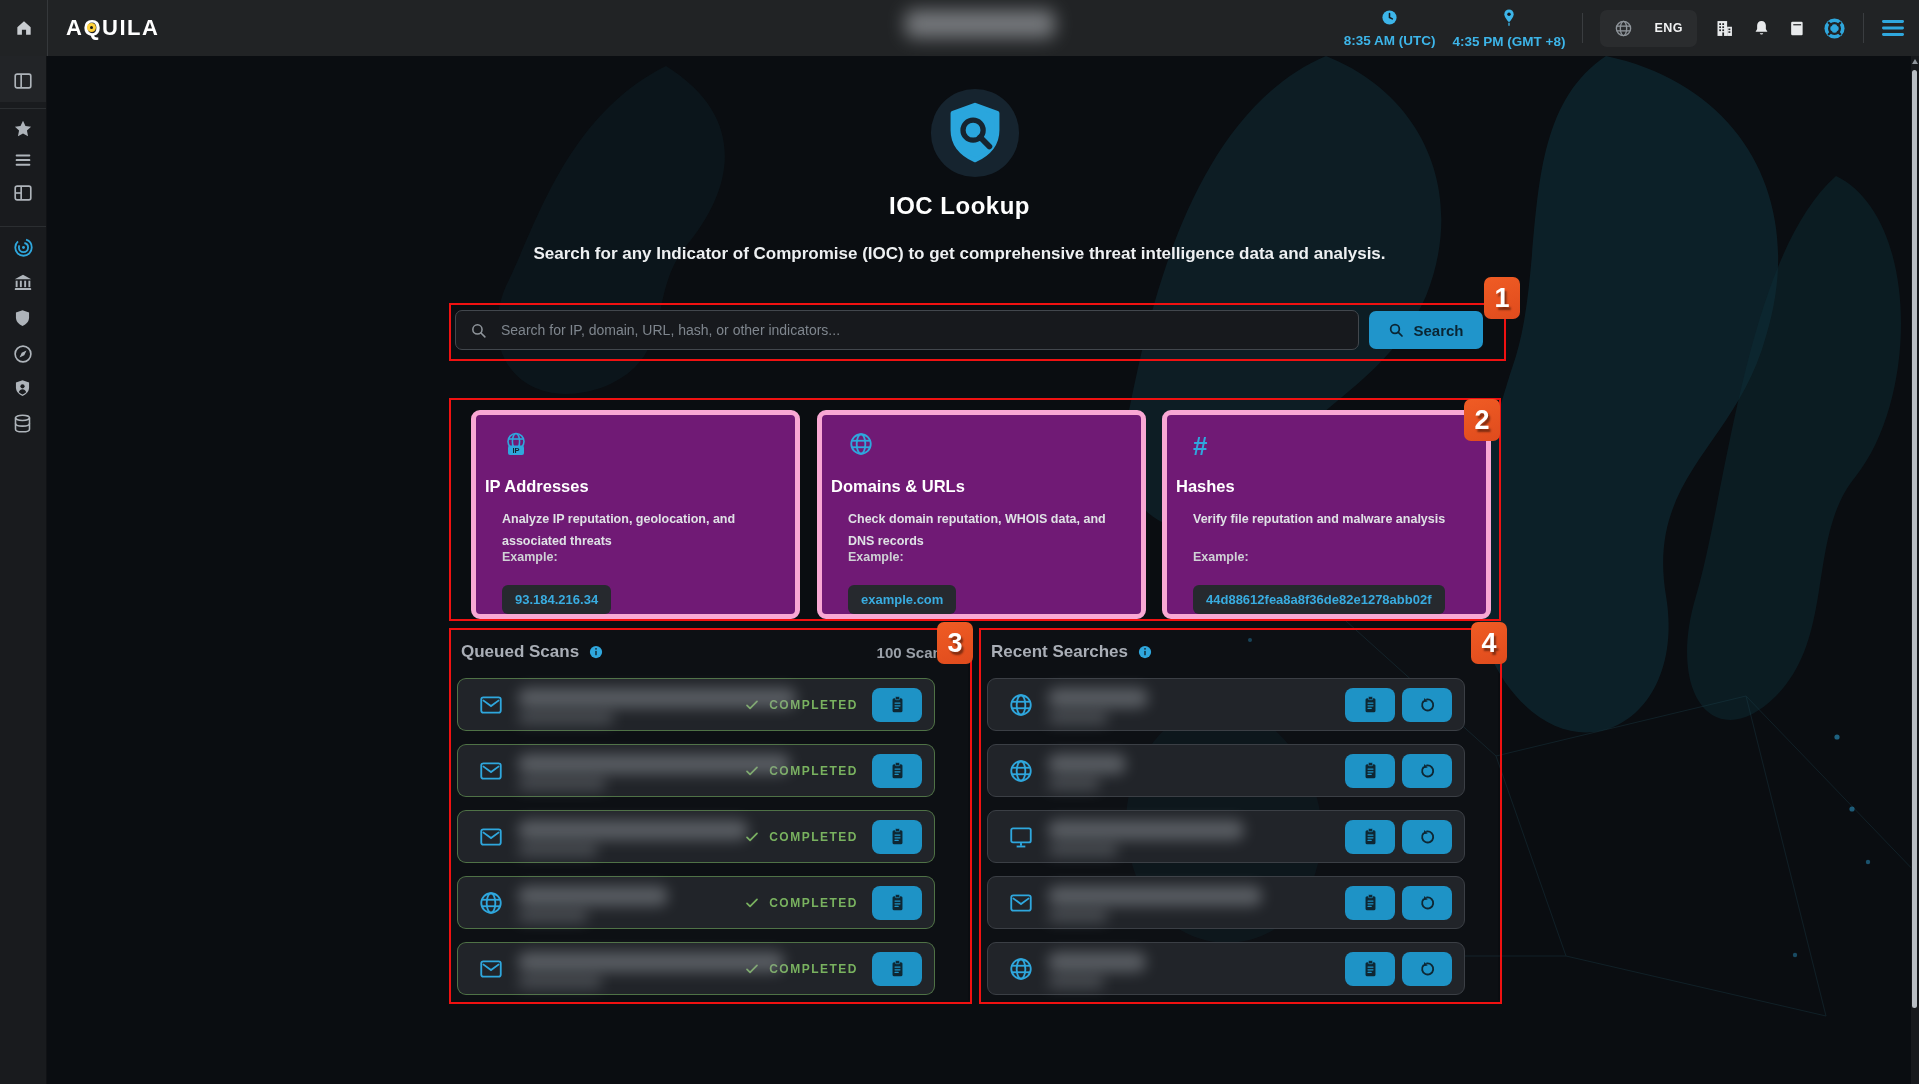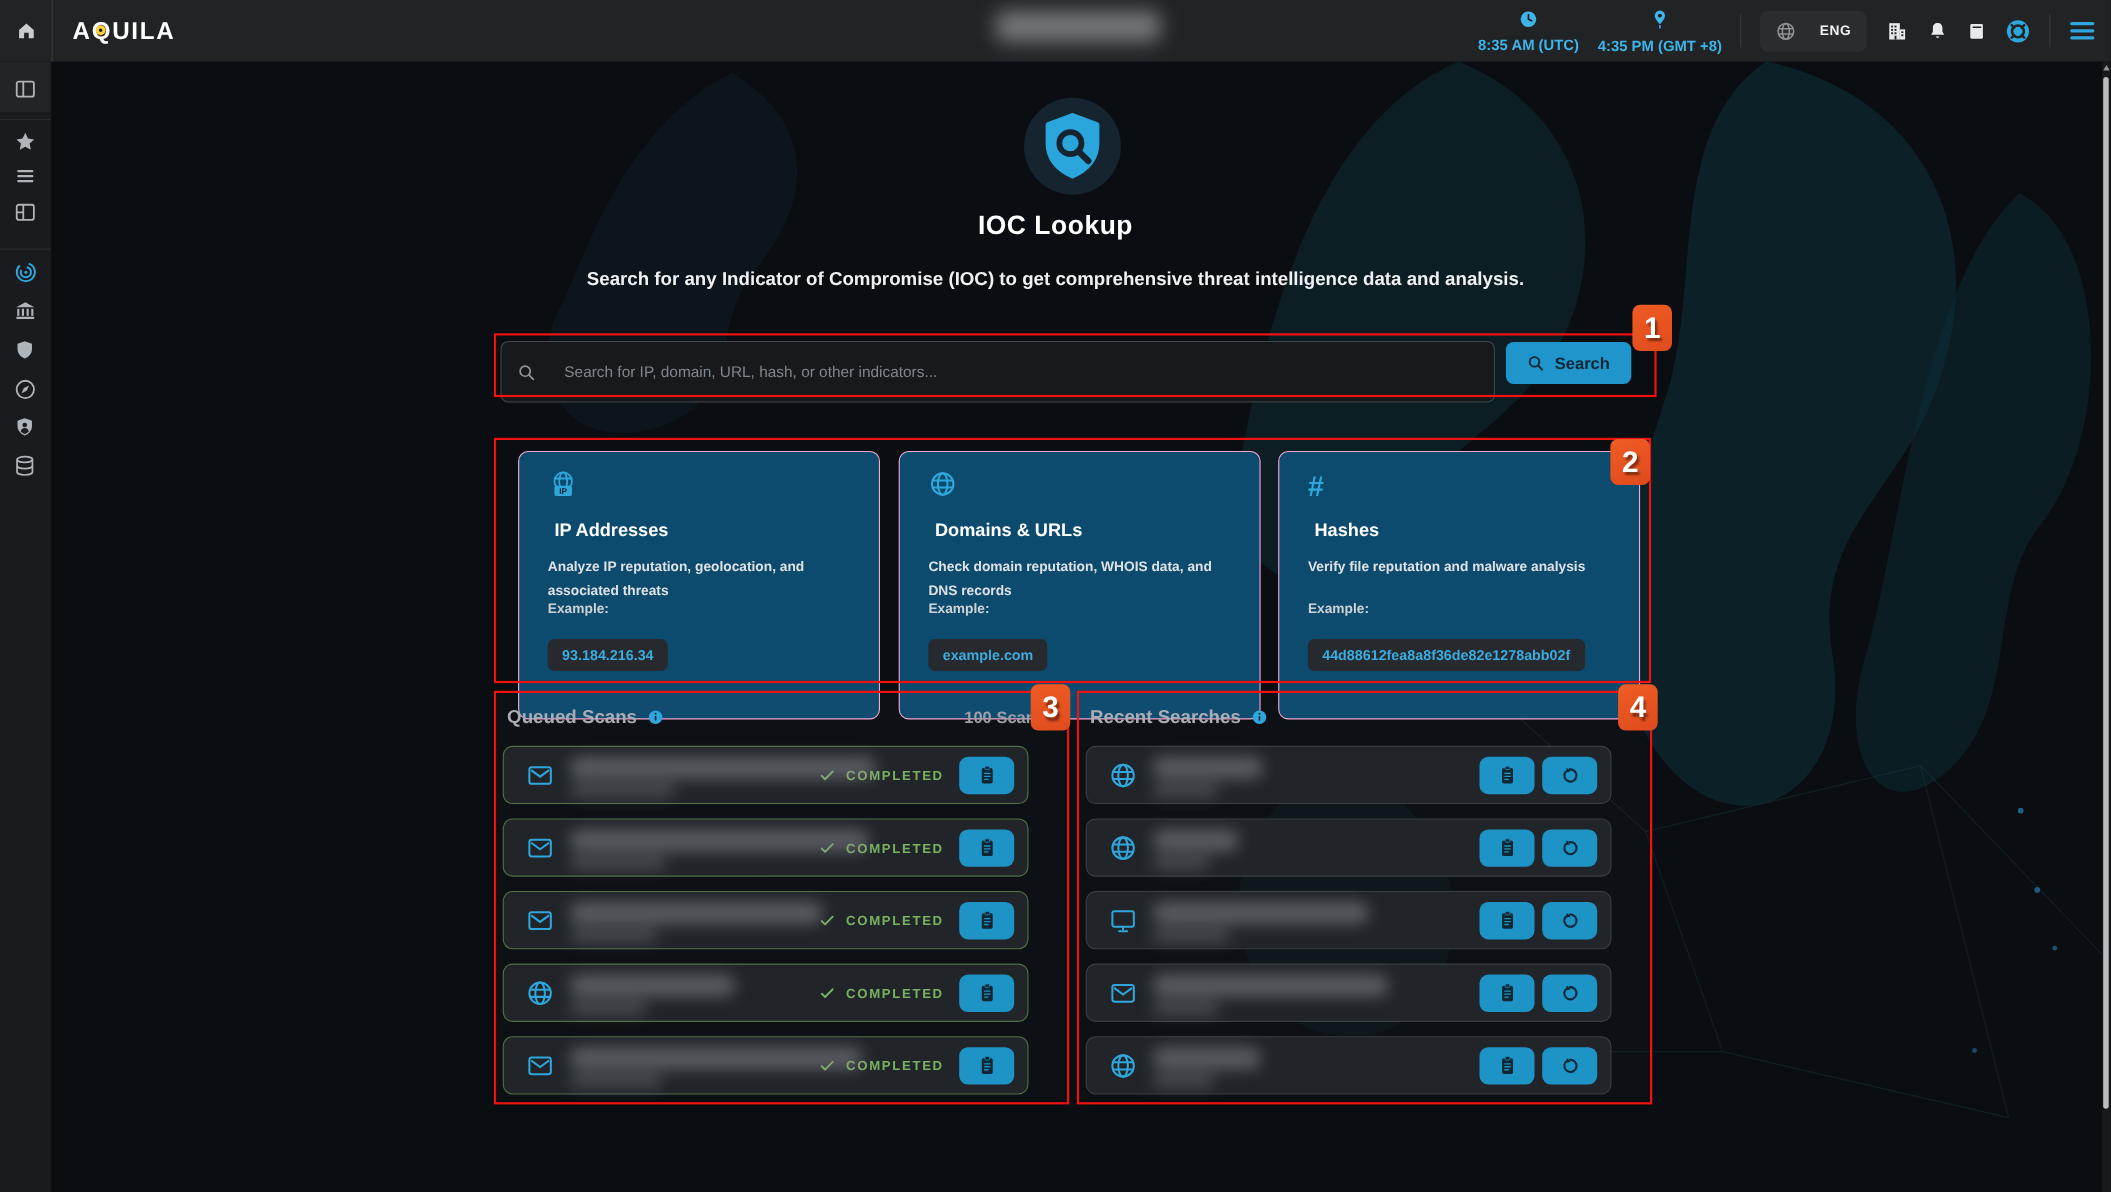--- a/index.html
+++ b/index.html
@@ -56,36 +56,36 @@
           background:linear-gradient(160deg,#f05c24 0%,#df4b1d 100%);
           display:flex;align-items:center;justify-content:center;
           font-size:27px;font-weight:700;color:#fff;text-shadow:2px 3px 2px rgba(0,0,0,.45);}
   .m1{left:1484px;top:277px;}
   .m2{left:1464px;top:399px;}
   .m3{left:937px;top:622px;}
   .m4{left:1471px;top:622px;}
 
   
   .search-row{position:absolute;left:455px;top:310px;width:1041px;height:40px;z-index:6;display:flex;gap:10px;}
-  .search-field{flex:0 0 904px;height:56px;background:#17191d;border:1px solid #42474d;border-radius:7px;
-                display:flex;align-items:center;padding:0 14px;box-sizing:border-box;gap:24px;}
+  .search-field{flex:0 0 904px;height:40px;background:#17191d;border:1px solid #42474d;border-radius:7px;
+                display:flex;align-items:center;padding:0 14px;box-sizing:border-box;gap:12px;}
   .search-field input{flex:1;background:transparent;border:none;outline:none;color:#d7dadd;
                       font-size:14px;font-family:inherit;}
   .search-field input::placeholder{color:#7f868e;}
   .search-btn{flex:0 0 114px;height:38px;margin-top:1px;background:#2095cb;border:none;border-radius:7px;
               display:flex;align-items:center;justify-content:center;gap:9px;cursor:pointer;
               color:#0a2533;font-size:15px;font-weight:700;font-family:inherit;}
 
   
-  .card{position:absolute;top:410px;width:329px;height:244px;background:#0c4a6e;border:1px solid #f9a8d4;
+  .card{position:absolute;top:410px;width:329px;height:209px;background:#701a75;border:5px solid #f9a8d4;
         border-radius:9px;z-index:6;box-sizing:border-box;}
   .card1{left:471px;} .card2{left:817px;} .card3{left:1162px;}
   .card-icon{position:absolute;left:26px;top:16px;height:30px;color:#2fa7dd;}
   .hash-glyph{font-size:26px;font-weight:700;color:#2fa7dd;line-height:30px;}
-  .card-title{position:absolute;left:32px;top:62px;font-size:16.5px;font-weight:700;color:#ffffff;}
+  .card-title{position:absolute;left:9px;top:62px;font-size:16.5px;font-weight:700;color:#ffffff;}
   .card-desc{position:absolute;left:26px;top:94px;width:276px;font-size:12.5px;font-weight:600;
              color:#dfe2e5;line-height:1.75;}
   .card-ex-label{position:absolute;left:26px;top:135px;font-size:12.5px;font-weight:600;color:#cfd2d5;}
   .card-chip{position:absolute;left:26px;top:170px;background:#26292e;border-radius:6px;
              padding:7px 13px;font-size:13px;font-weight:700;color:#39ace0;}
 
   
   .panel{position:absolute;top:628px;width:519px;height:372px;background:rgba(255,255,255,0.015);z-index:6;}
   .panel-q{left:449px;} .panel-r{left:979px;}
   .panel-head{position:absolute;left:12px;top:12px;right:12px;height:24px;display:flex;align-items:center;gap:10px;}

